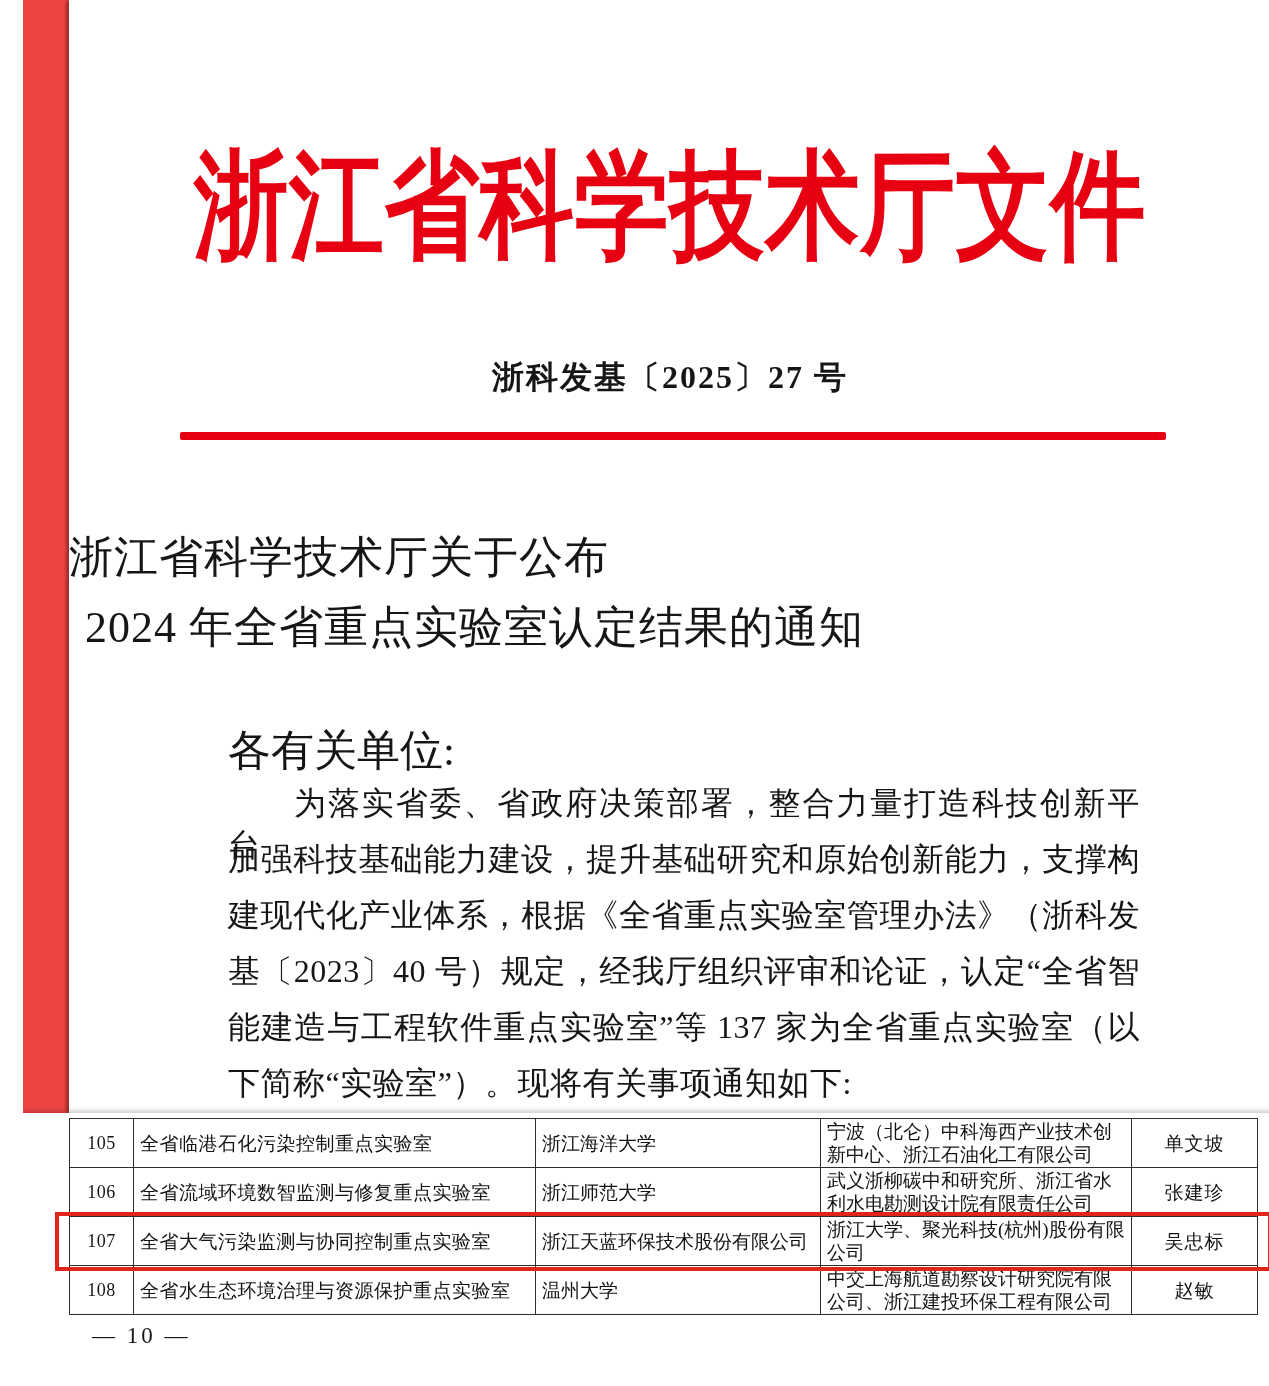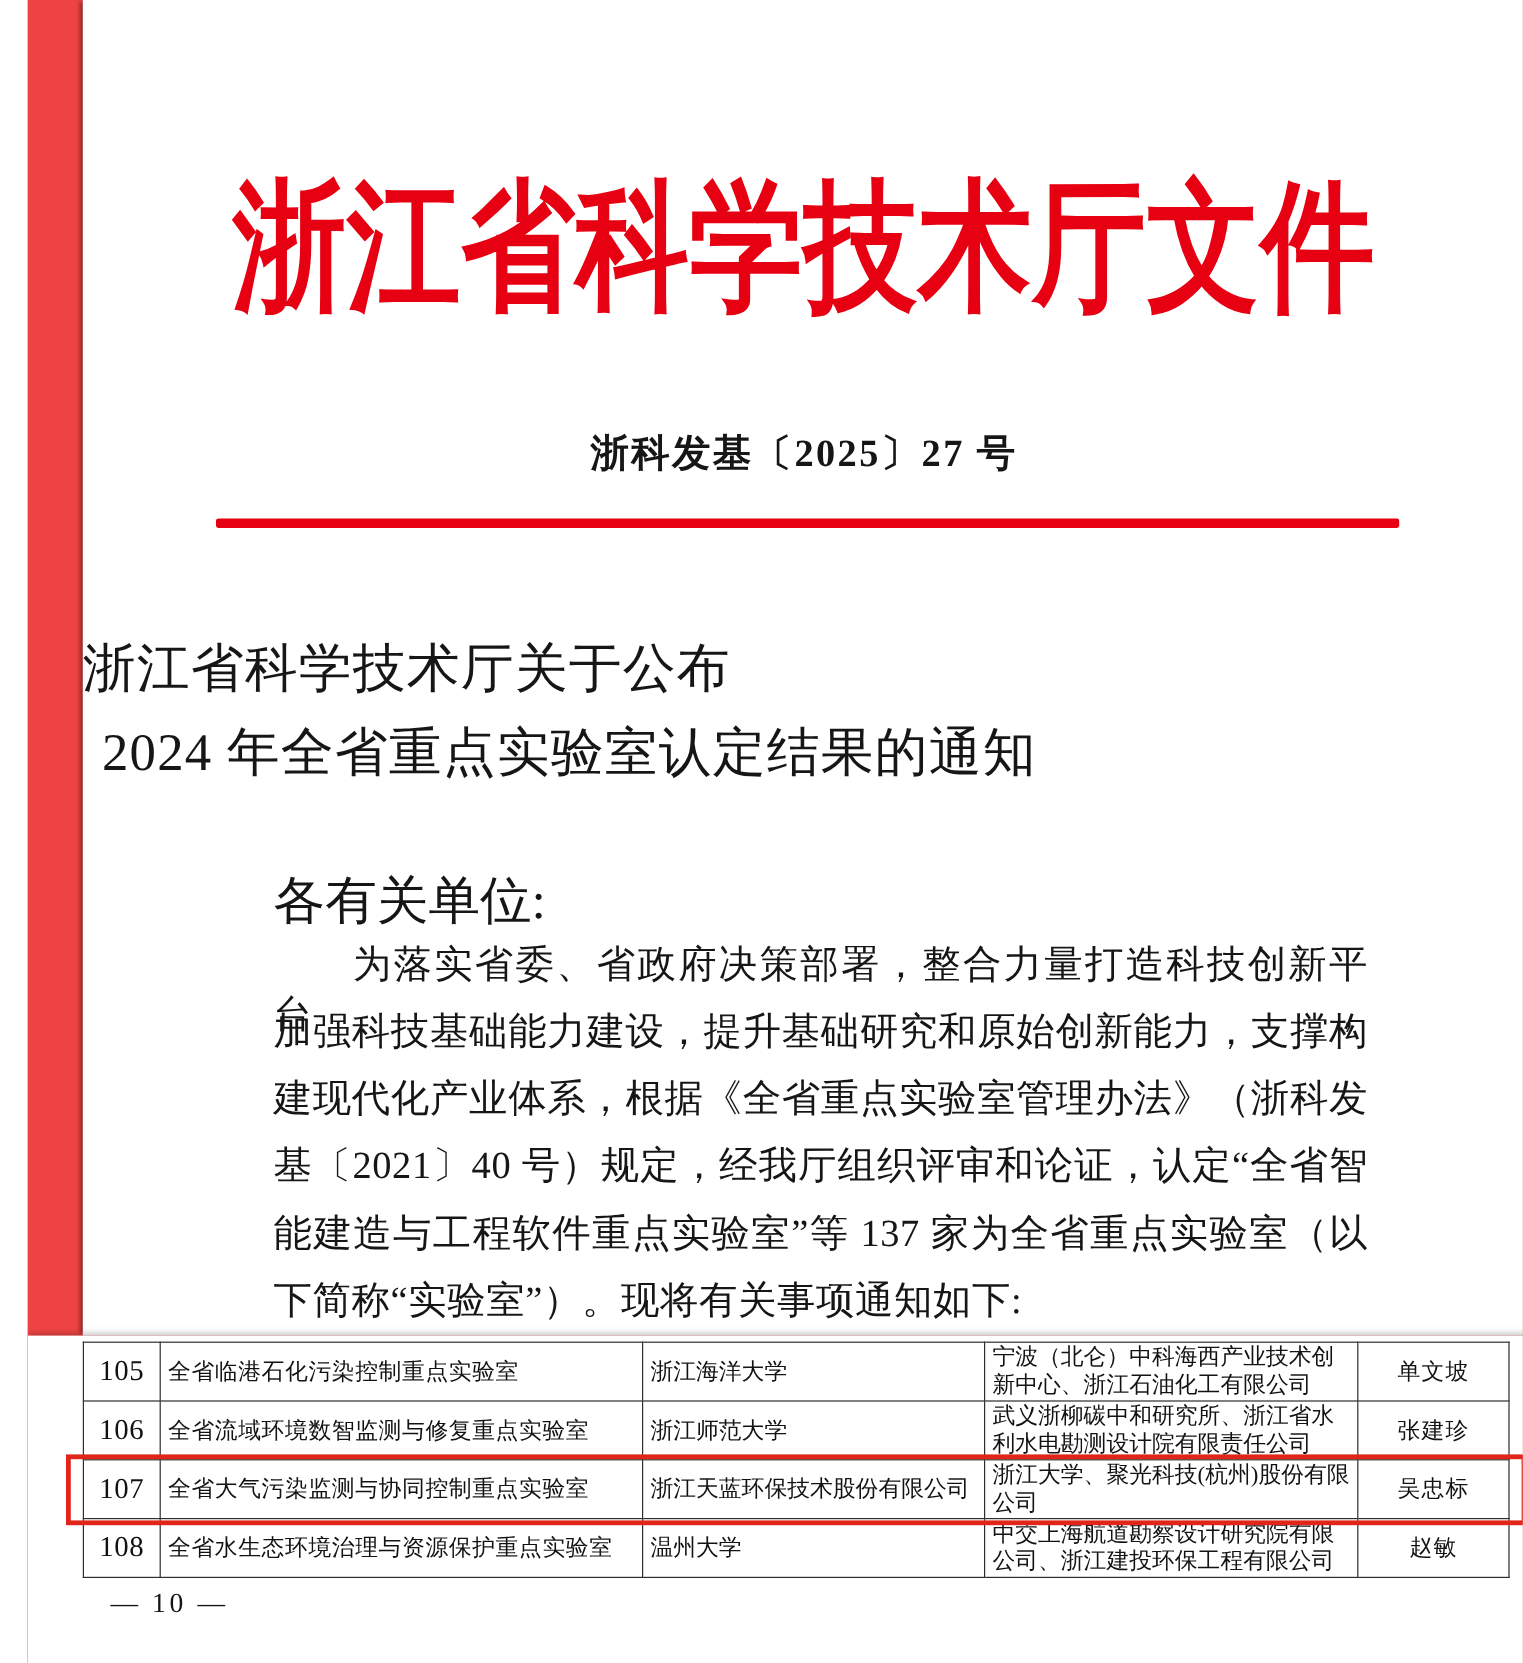--- a/index.html
+++ b/index.html
@@ -83,21 +83,21 @@
     font-size:19px;
     line-height:23px;
     color:#121212;
   }
   table.approval td{
     border:1.6px solid #2e2e2e;
     height:46px;
     vertical-align:middle;
     padding:1px 6px;
   }
-  td.c-no{text-align:center;font-size:24px;letter-spacing:0.5px;}
+  td.c-no{text-align:center;font-size:18px;letter-spacing:0.5px;}
   td.c-lab{padding-left:15px;letter-spacing:0.5px;}
   td.c-host{padding-left:10px;}
   td.c-part{padding:1px 8px;}
   td.c-dir{text-align:center;letter-spacing:1px;}
   .highlight-box{
     position:absolute;
     border:4px solid var(--hl-red,#e1251b);
     background:transparent;
     pointer-events:none;
   }
@@ -115,21 +115,21 @@
     <div class="red-header">浙江省科学技术厅文件</div>
     <div class="doc-number">浙科发基〔2025〕27 号</div>
     <div class="red-rule"></div>
     <div class="notice-title l1">浙江省科学技术厅关于公布</div>
     <div class="notice-title l2">2024 年全省重点实验室认定结果的通知</div>
     <div class="salutation">各有关单位:</div>
     <div class="body-block">
         <div class="body-line first">为落实省委、省政府决策部署，整合力量打造科技创新平台，</div>
         <div class="body-line">加强科技基础能力建设，提升基础研究和原始创新能力，支撑构</div>
         <div class="body-line">建现代化产业体系，根据《全省重点实验室管理办法》（浙科发</div>
-        <div class="body-line">基〔2021〕40 号）规定，经我厅组织评审和论证，认定“全省智</div>
+        <div class="body-line">基〔2023〕40 号）规定，经我厅组织评审和论证，认定“全省智</div>
         <div class="body-line">能建造与工程软件重点实验室”等 137 家为全省重点实验室（以</div>
         <div class="body-line last">下简称“实验室”）。现将有关事项通知如下:</div>
       </div>
   </div>
 
   <div class="strip">
     <table class="approval">
       <colgroup>
         <col style="width:64px">
         <col style="width:402px">

